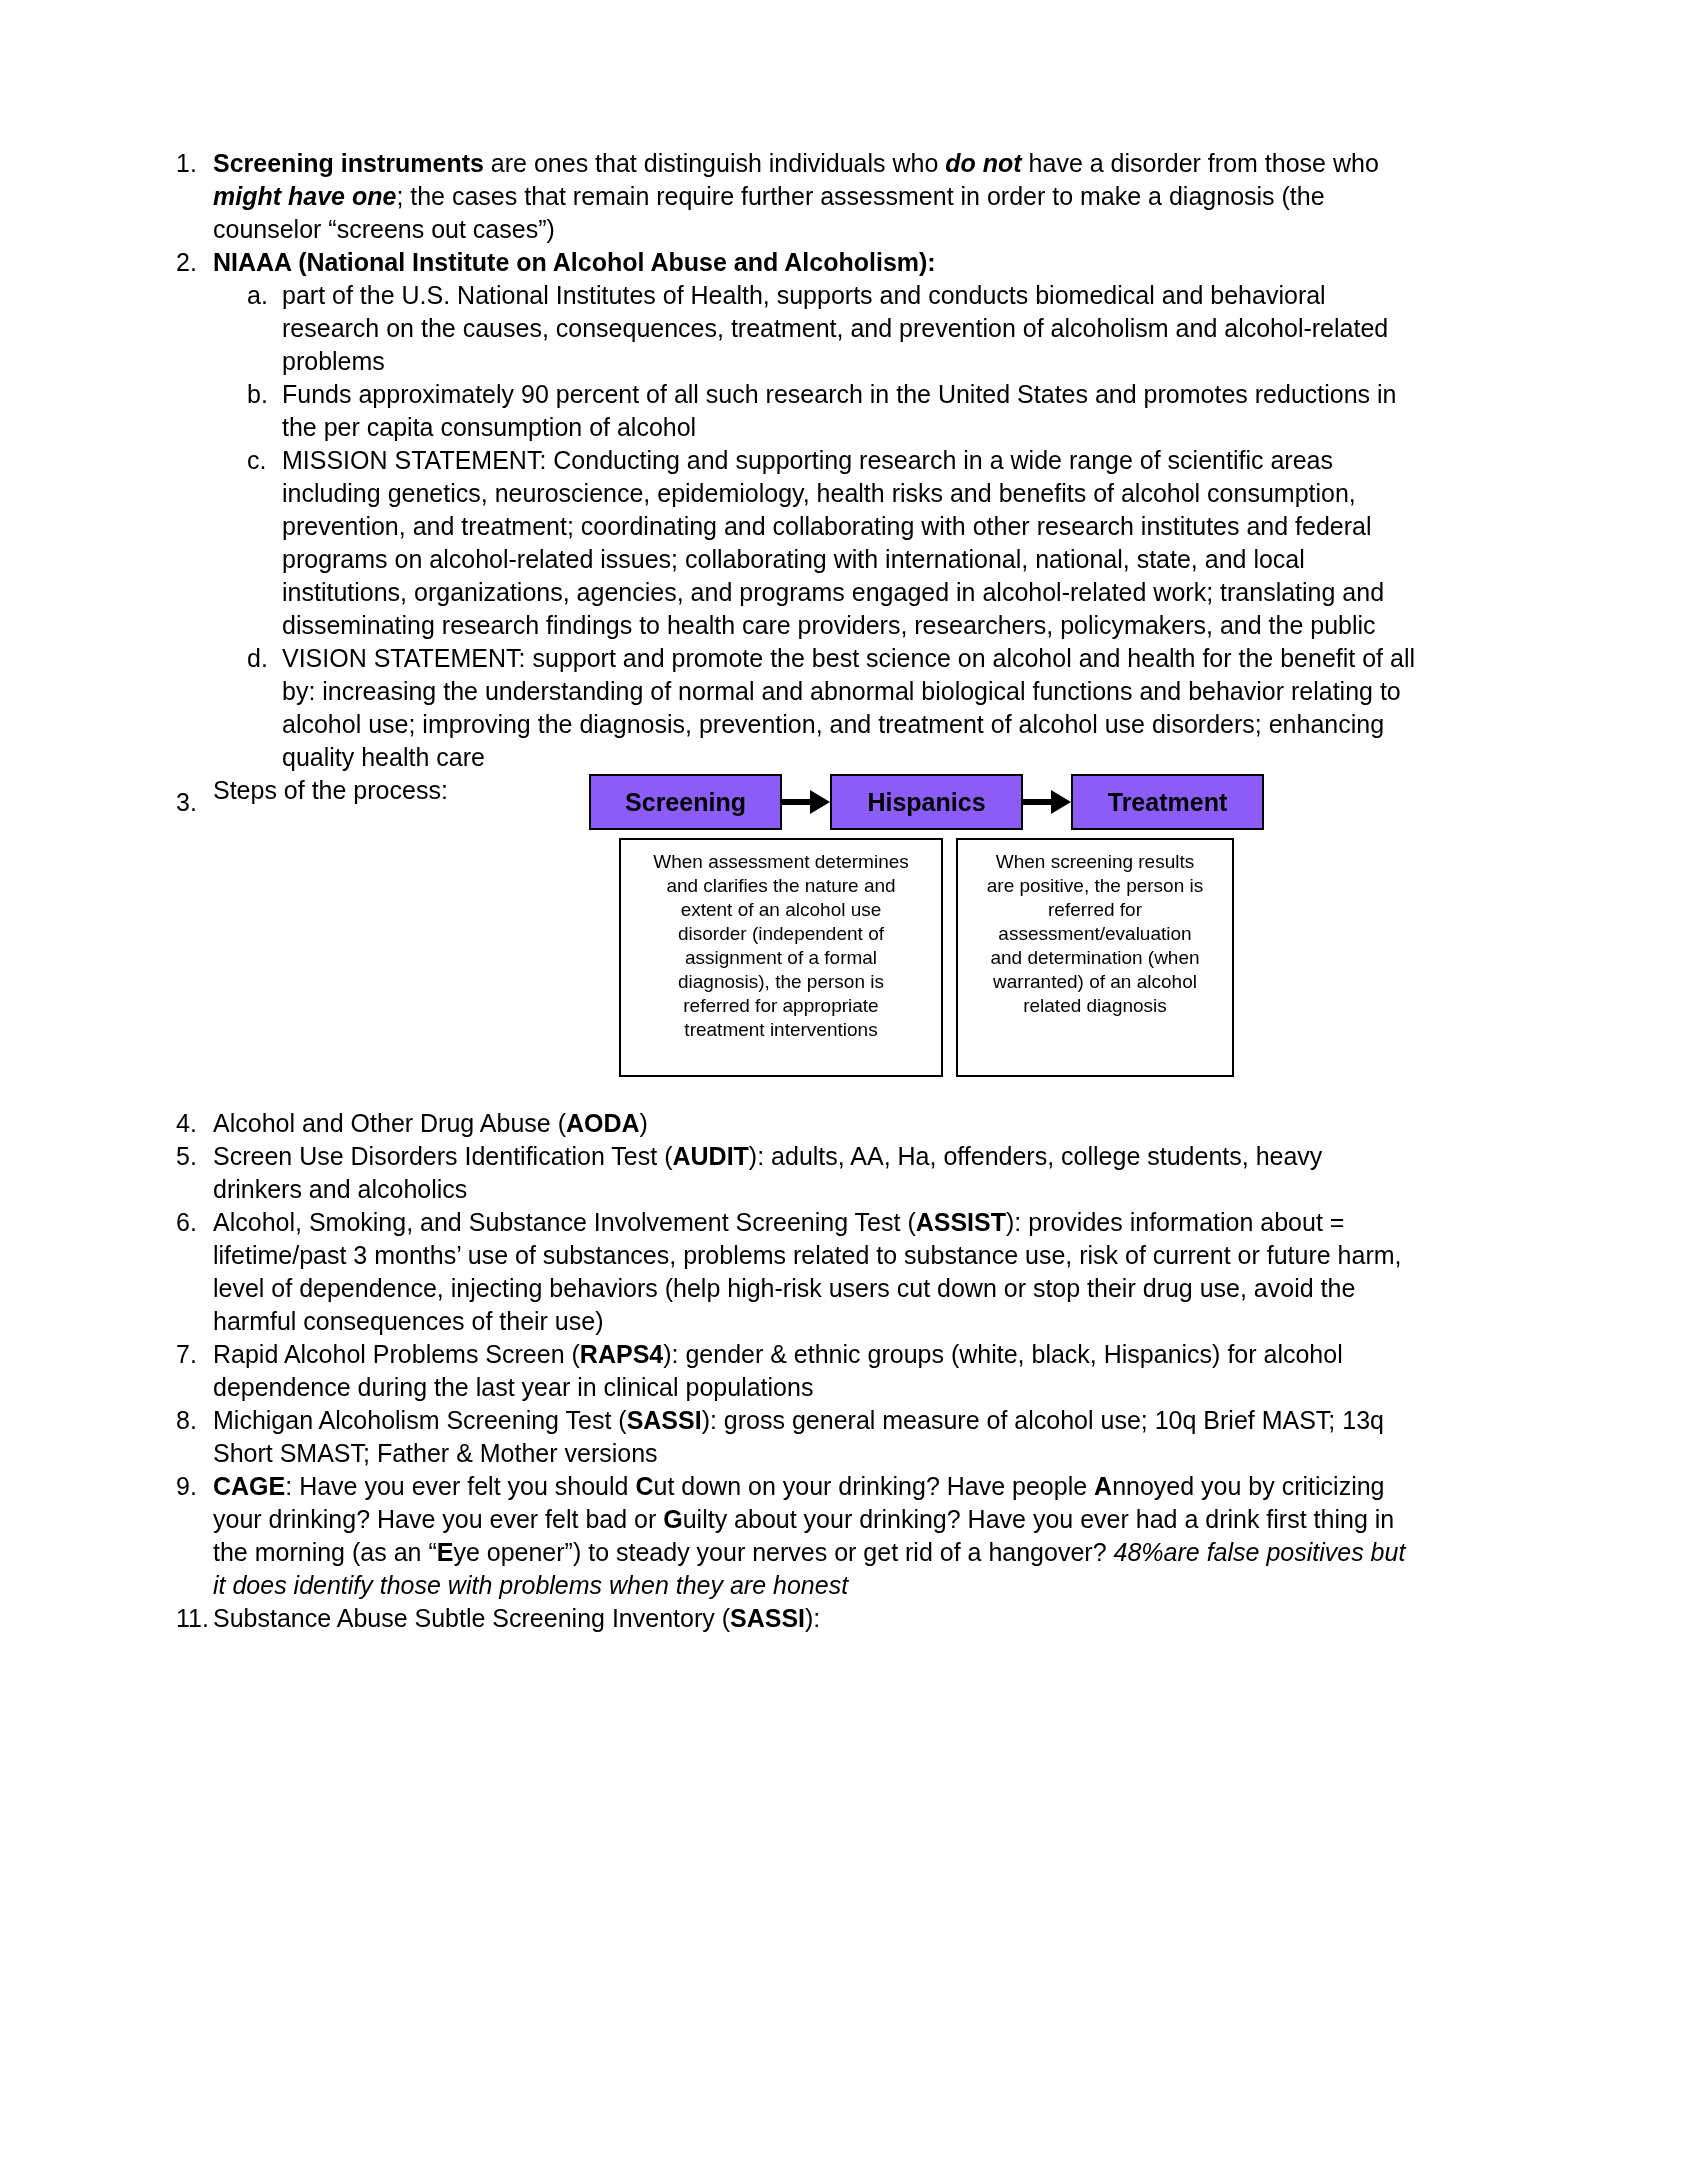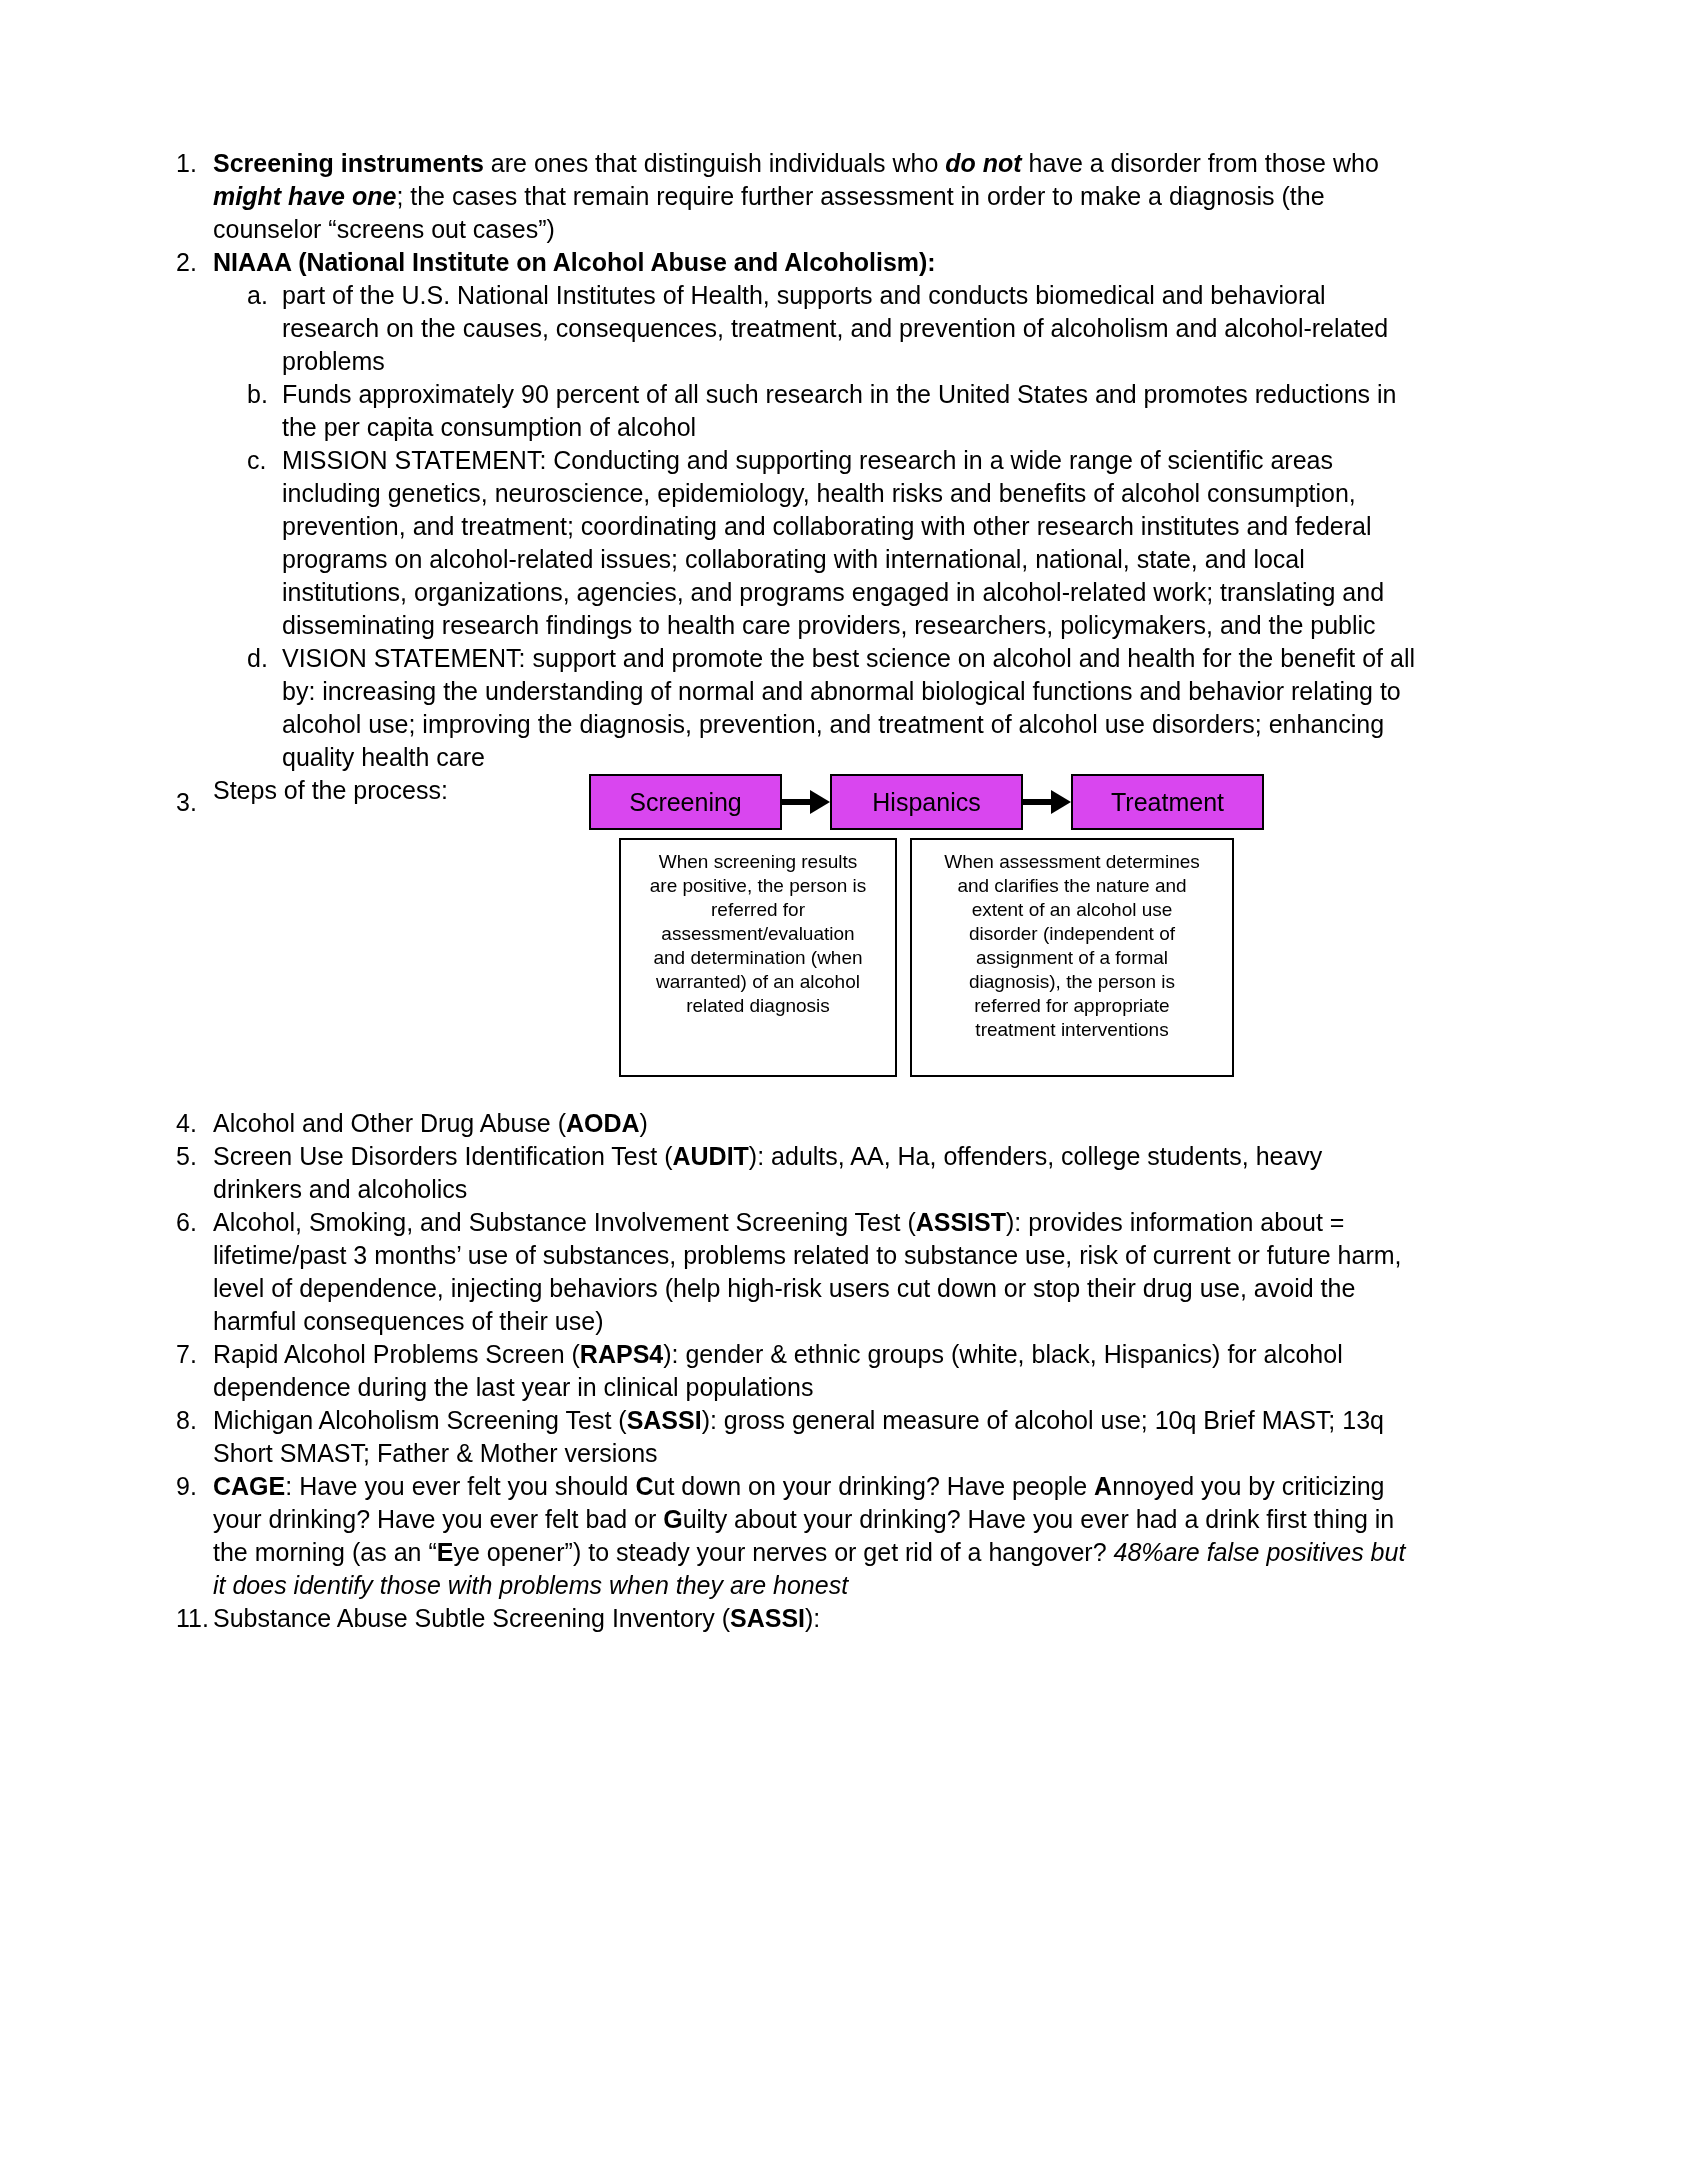--- a/index.html
+++ b/index.html
@@ -35,21 +35,22 @@
   .flow-label { width: 376px; flex: 0 0 376px; white-space: nowrap; }
   .flow-steps { display: flex; align-items: center; }
   .step {
     border: 2px solid #000;
     width: 193px;
     height: 56px;
     display: flex;
     align-items: center;
     justify-content: center;
     text-align: center;
-    background: #d946ef;
+    background: #8b5cf6;
+    font-weight: bold;
   }
   .arrow { flex: 0 0 48px; display: block; }
   .flow-descs {
     display: flex;
     gap: 13px;
     margin-left: 406px;
     margin-top: 8px;
   }
   .desc {
     border: 2px solid #000;
@@ -109,35 +110,35 @@
             </svg>
             <div class="step">Hispanics</div>
             <svg class="arrow" width="48" height="28" viewBox="0 0 48 28">
               <rect x="0" y="11" width="29" height="6" fill="#000"></rect>
               <polygon points="28,2 48,14 28,26" fill="#000"></polygon>
             </svg>
             <div class="step">Treatment</div>
           </div>
         </div>
         <div class="flow-descs">
-          <div class="desc">When screening results
-are positive, the person is
-referred for
-assessment/evaluation
-and determination (when
-warranted) of an alcohol
-related diagnosis</div>
           <div class="desc desc2">When assessment determines
 and clarifies the nature and
 extent of an alcohol use
 disorder (independent of
 assignment of a formal
 diagnosis), the person is
 referred for appropriate
 treatment interventions</div>
+          <div class="desc">When screening results
+are positive, the person is
+referred for
+assessment/evaluation
+and determination (when
+warranted) of an alcohol
+related diagnosis</div>
         </div>
       </div>
     </div>
 
     <div class="li">
       <span class="num">4.</span>
       <div class="txt"><span>Alcohol and Other Drug Abuse (</span><span class="b">AODA</span><span>)</span></div>
     </div>
 
     <div class="li">

